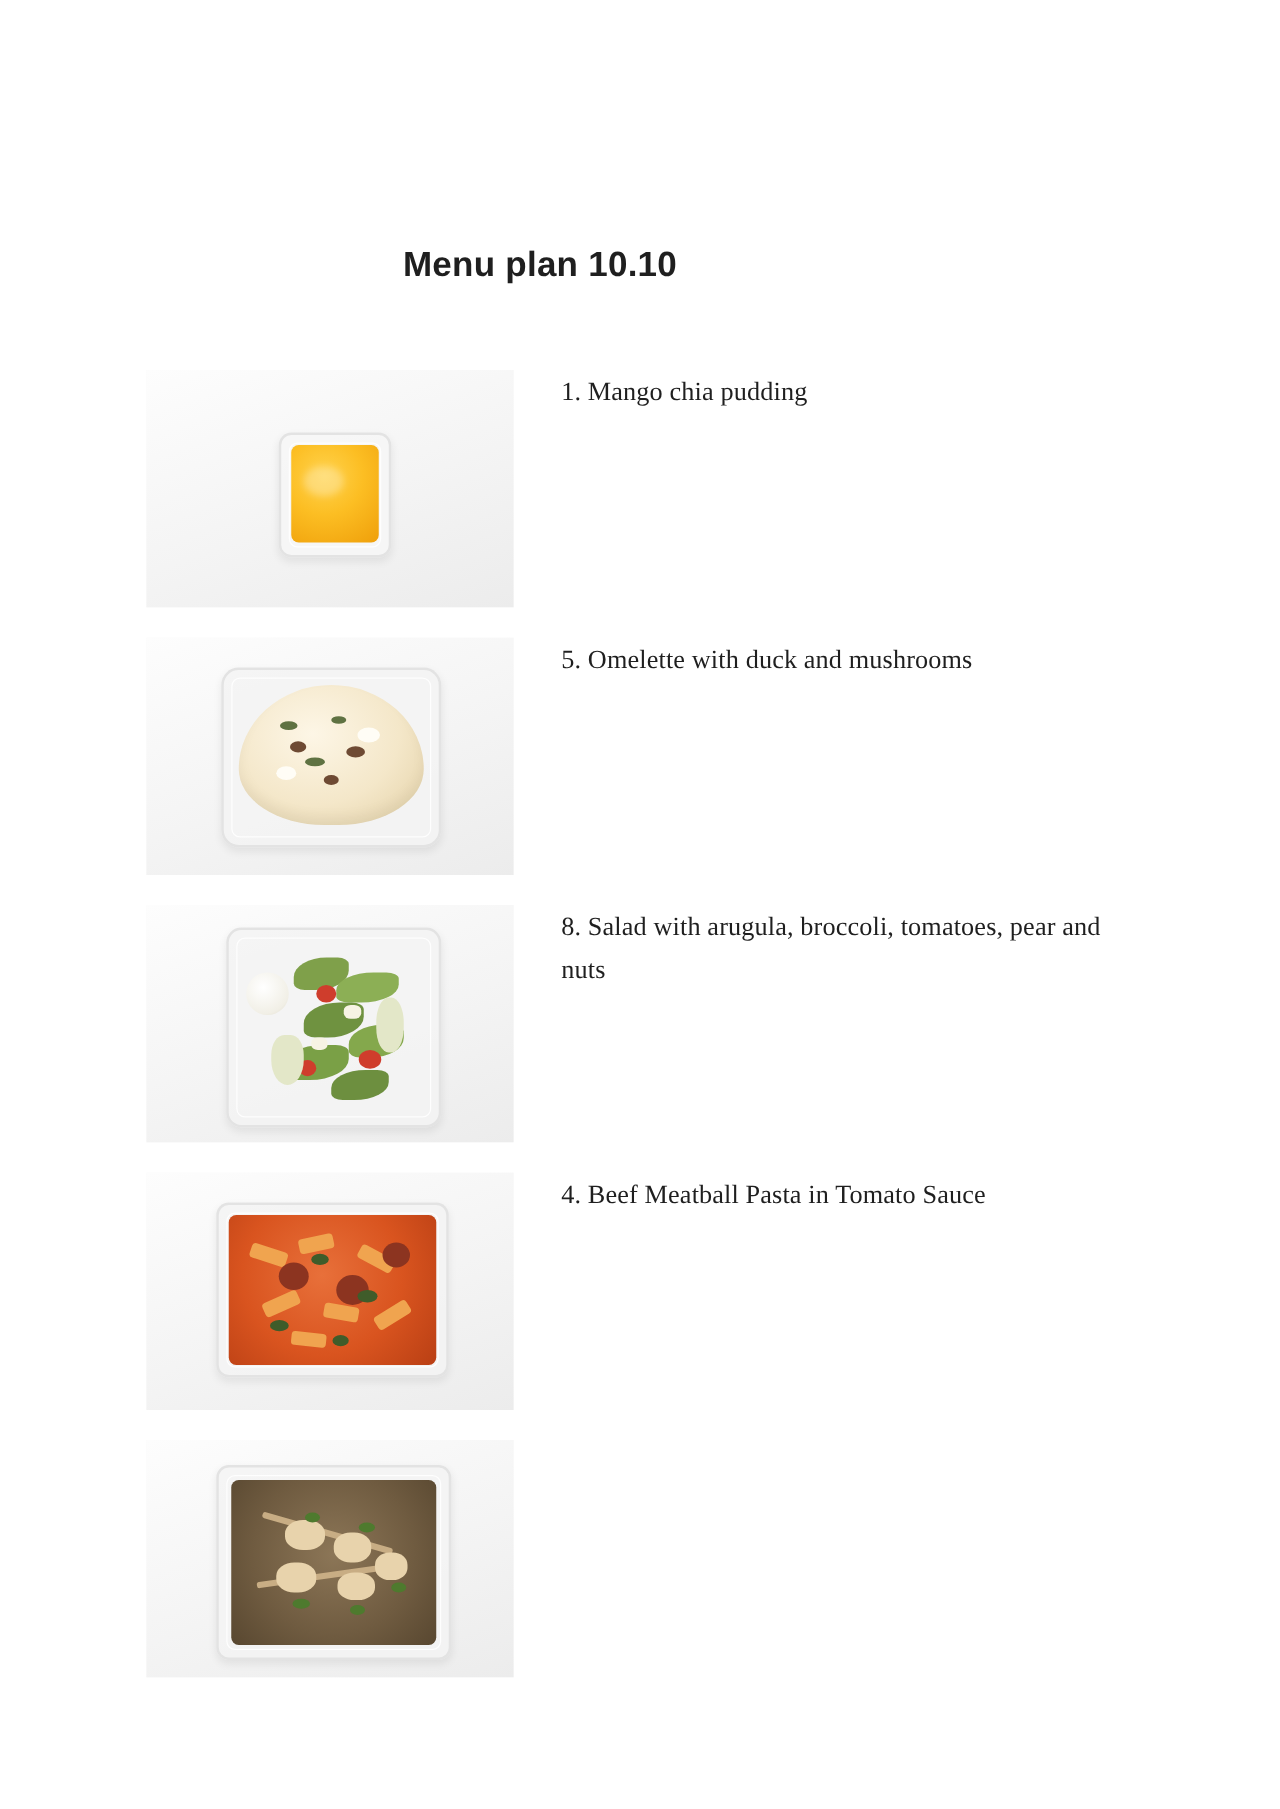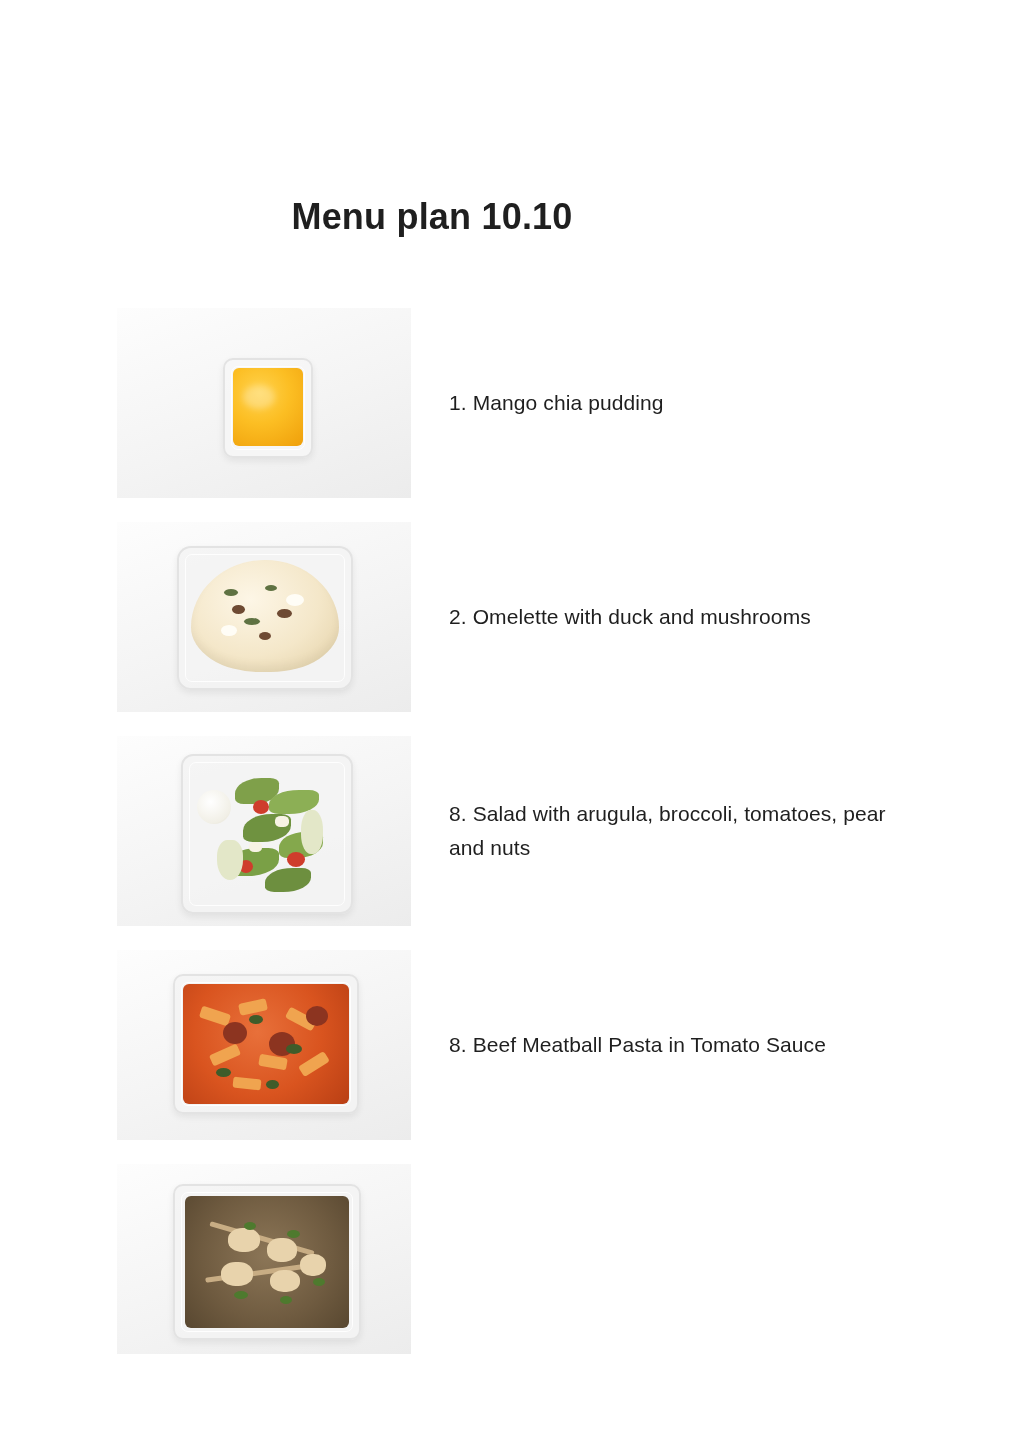--- a/index.html
+++ b/index.html
@@ -20,36 +20,37 @@
     width: 1024px;
     height: 1447px;
     background: #ffffff;
   }
   .page-title {
     position: absolute;
     left: 0;
     top: 196px;
     width: 864px;
     text-align: center;
-    font-size: 36px;
+    font-size: 28px;
     font-weight: bold;
     letter-spacing: 0.2px;
     color: #1f1f1f;
   }
   .menu-list {
     position: absolute;
     left: 117px;
     top: 296px;
     width: 790px;
   }
   .menu-row {
     position: relative;
     display: flex;
-    align-items: center;
+    align-items: flex-start;
     height: 214px;
+    font-family: Liberation Serif, serif;
   }
   .thumb {
     position: relative;
     width: 294px;
     height: 190px;
     flex: 0 0 294px;
     background: #fbfbfb;
     overflow: hidden;
   }
   .thumb-inner {
@@ -207,21 +208,21 @@
             <span class="sp g" style="left:50%;top:22%;width:12px;height:6px;"></span>
             <span class="sp g" style="left:36%;top:52%;width:16px;height:7px;"></span>
             <span class="sp d" style="left:28%;top:40%;width:13px;height:9px;"></span>
             <span class="sp d" style="left:58%;top:44%;width:15px;height:9px;"></span>
             <span class="sp d" style="left:46%;top:64%;width:12px;height:8px;"></span>
             <span class="sp w" style="left:64%;top:30%;width:18px;height:12px;"></span>
             <span class="sp w" style="left:20%;top:58%;width:16px;height:11px;"></span>
           </div>
         </div>
       </div>
-      <div class="label">2. Omelette with duck and mushrooms</div>
+      <div class="label">5. Omelette with duck and mushrooms</div>
     </div>
 
     <div class="menu-row">
       <div class="thumb c3">
         <div class="thumb-inner"></div>
         <div class="box">
           <div class="box-rim"></div>
           <div class="egg"></div>
           <span class="leaf" style="left:52px;top:22px;width:44px;height:26px;"></span>
           <span class="leaf" style="left:86px;top:34px;width:50px;height:24px;background:#8caf55;"></span>
@@ -257,21 +258,21 @@
             <span class="ball" style="left:24%;top:32%;width:24px;height:22px;"></span>
             <span class="ball" style="left:52%;top:40%;width:26px;height:24px;"></span>
             <span class="ball" style="left:74%;top:18%;width:22px;height:20px;"></span>
             <span class="grn" style="left:40%;top:26%;width:14px;height:9px;"></span>
             <span class="grn" style="left:62%;top:50%;width:16px;height:10px;"></span>
             <span class="grn" style="left:20%;top:70%;width:15px;height:9px;"></span>
             <span class="grn" style="left:50%;top:80%;width:13px;height:9px;"></span>
           </div>
         </div>
       </div>
-      <div class="label">8. Beef Meatball Pasta in Tomato Sauce</div>
+      <div class="label">4. Beef Meatball Pasta in Tomato Sauce</div>
     </div>
 
     <div class="menu-row">
       <div class="thumb c5">
         <div class="thumb-inner"></div>
         <div class="box">
           <div class="box-rim"></div>
           <div class="grain">
             <span class="stick" style="left:14%;top:30%;width:108px;height:5px;transform:rotate(16deg);"></span>
             <span class="stick" style="left:12%;top:56%;width:112px;height:5px;transform:rotate(-8deg);"></span>

